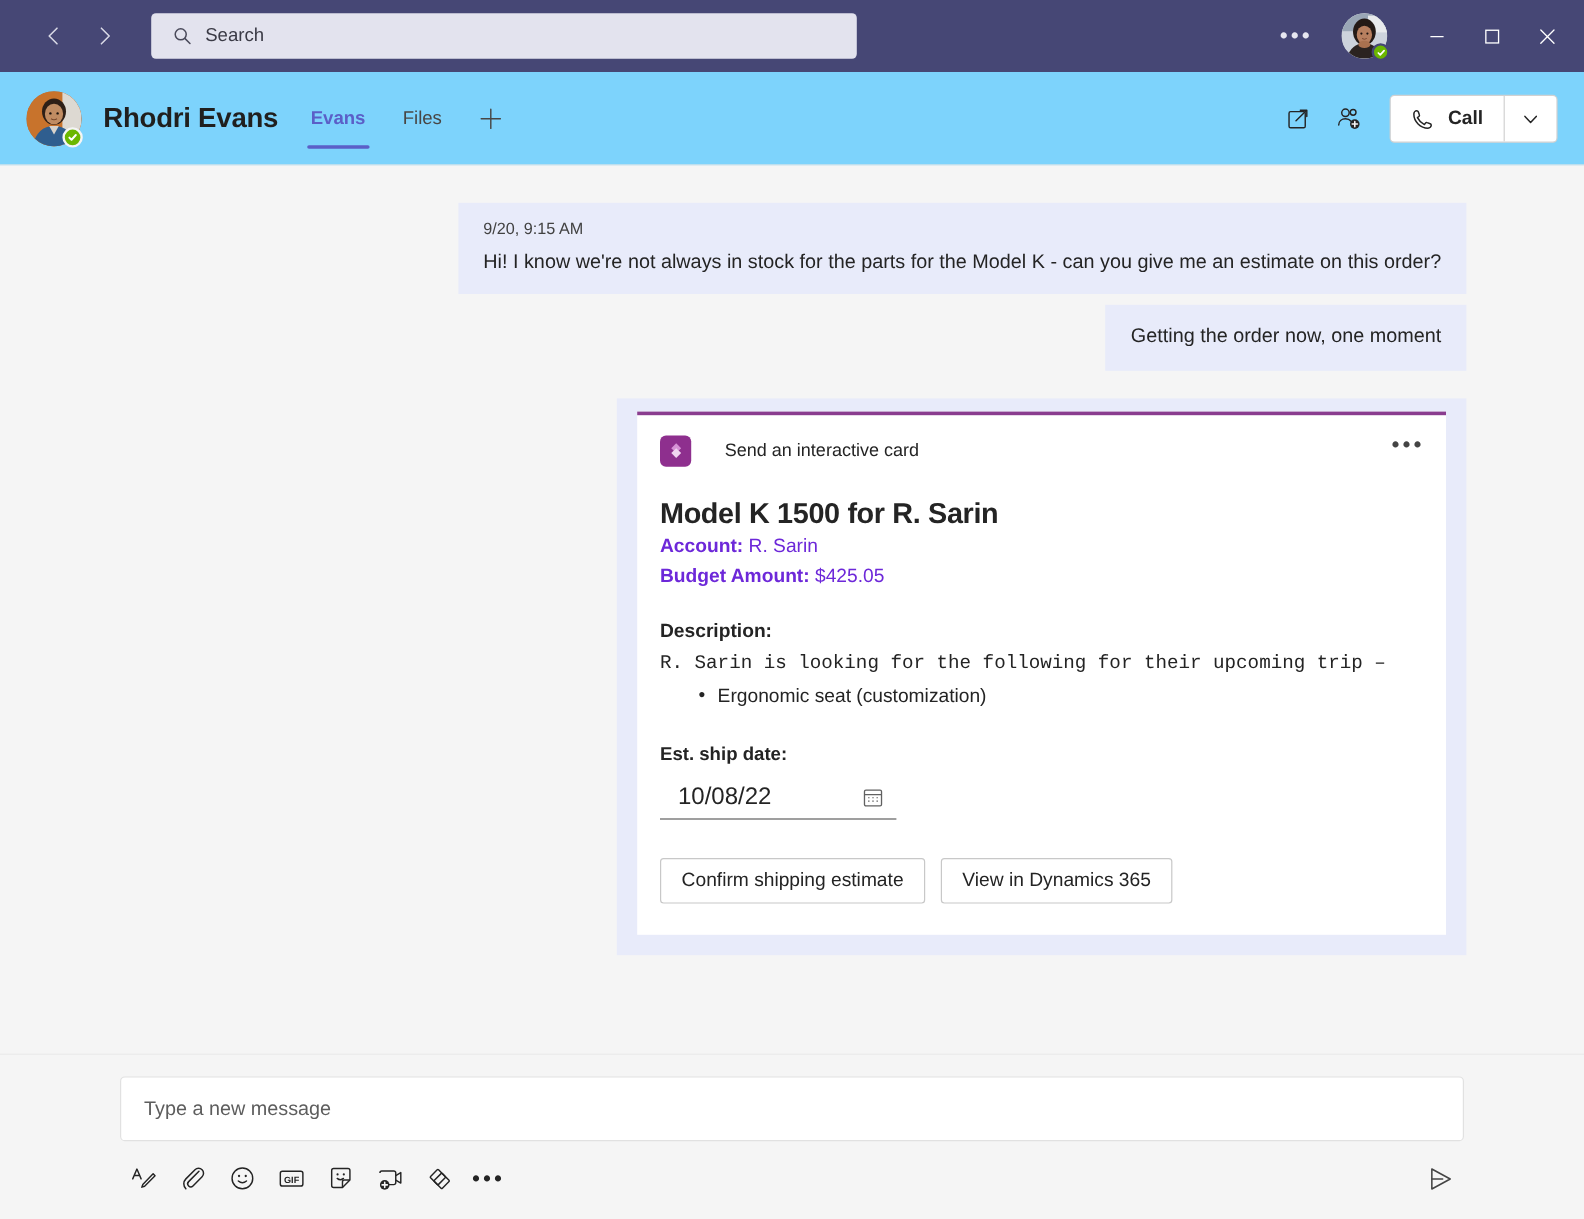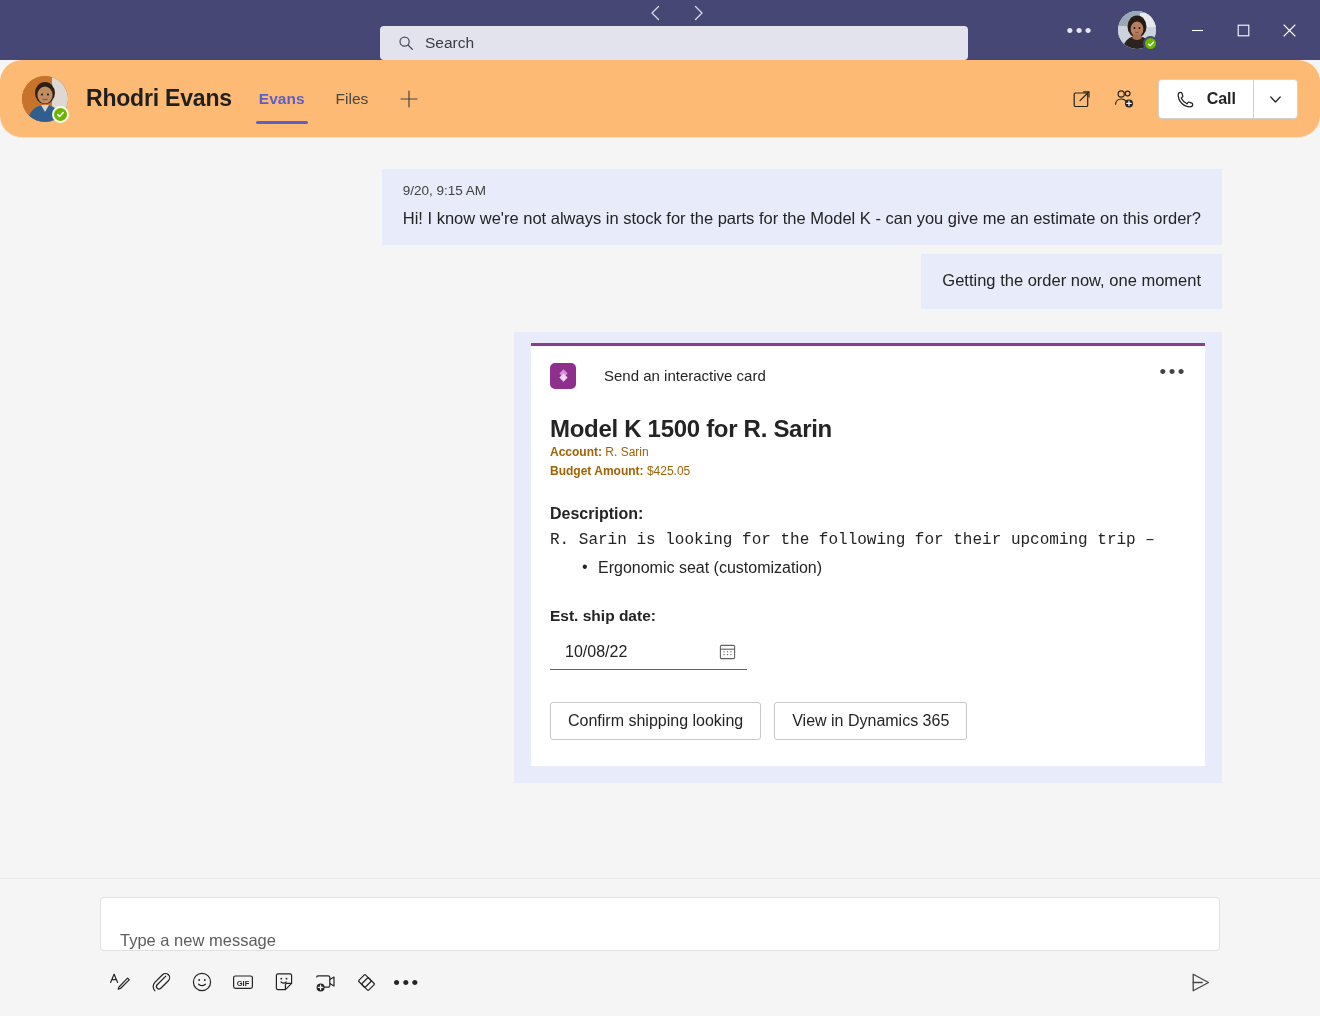--- a/index.html
+++ b/index.html
@@ -9,21 +9,20 @@
     background: #f5f5f5;
     overflow: hidden;
     -webkit-font-smoothing: antialiased;
   }
 
   
   .titlebar {
     height: 60px; background: #464775;
     display: flex; align-items: center;
     position: relative;
-    flex-direction: column;
   }
   .nav-arrows { display: flex; align-items: center; margin-left: 34px; gap: 20px; }
   .nav-arrow {
     width: 22px; height: 26px;
     display: flex; align-items: center; justify-content: center;
     cursor: pointer; color: #d9d9e6;
   }
   .nav-arrow svg { display: block; }
 
   .search-box {
@@ -60,25 +59,24 @@
   .presence svg { width: 8px; height: 8px; }
   .win-btn {
     width: 46px; height: 60px;
     display: flex; align-items: center; justify-content: center;
     cursor: pointer; color: #ffffff;
   }
   .win-btn:last-child { margin-right: 8px; }
 
   
   .chat-header {
-    height: 78px; background: #fdba74;
+    height: 78px; background: #7dd3fc;
     display: flex; align-items: center;
     border-bottom: 1px solid #e6e6e6;
     position: relative;
-    border-radius: 22px;
   }
   .ch-avatar { position: relative; width: 46px; height: 46px; margin-left: 22px; cursor: pointer; }
   .ch-avatar-photo {
     width: 46px; height: 46px; border-radius: 50%; overflow: hidden; position: relative;
     background: #b07040;
   }
   .ch-presence {
     position: absolute; right: -1px; bottom: -1px;
     width: 17px; height: 17px; border-radius: 50%;
     background: #6bb700; border: 2.5px solid #f5f5f5;
@@ -172,62 +170,62 @@
   .card-more {
     position: absolute; right: 18px; top: 16px;
     font-size: 19px; letter-spacing: 2.5px; color: #444;
     cursor: pointer; line-height: 1;
   }
   .card-body { padding: 0 19px 26px 19px; }
   .card-title {
     font-size: 24px; font-weight: bold; color: #242424;
     margin-top: 26px; letter-spacing: -0.3px;
   }
-  .kv { font-size: 12px; color: #a16207; line-height: 1.6; }
+  .kv { font-size: 16px; color: #6d28d9; line-height: 1.6; }
   .kv:first-of-type { margin-top: 22px; }
   .kv b { font-weight: bold; }
   .desc-head { font-size: 16px; font-weight: bold; color: #242424; margin-top: 24px; }
   .desc-line { font-size: 16px; color: #242424; margin-top: 6px; line-height: 1.4; font-family: Liberation Mono, monospace; }
   .blist { list-style: none; margin-top: 5px; }
   .blist li { font-size: 16px; color: #242424; line-height: 1.55; position: relative; padding-left: 22px; }
   .blist li::before {
     content: "\2022"; position: absolute; left: 6px; top: -1px; font-size: 16px;
   }
   .blist .sub { padding-left: 48px; }
   .blist .sub::before { left: 32px; }
 
   .field-label { font-size: 15.5px; font-weight: bold; color: #242424; margin-top: 26px; }
   .date-field {
     margin-top: 9px; width: 197px; height: 36px;
     border-bottom: 1px solid #616161;
     display: flex; align-items: center; justify-content: space-between;
     padding: 0 10px 0 15px; cursor: text;
   }
-  .date-value { font-size: 16px; color: #242424; }
+  .date-value { font-size: 20px; color: #242424; }
   .date-cal { color: #616161; display: flex; }
 
   .card-actions { display: flex; gap: 13px; margin-top: 32px; }
   .card-btn {
     height: 38px; padding: 0 17px;
     border: 1px solid #c8c8c8; border-radius: 3px;
     background: #ffffff; font-size: 16px; color: #242424;
     font-family: "Liberation Sans", sans-serif;
     display: flex; align-items: center; cursor: pointer;
   }
 
   
   .compose-wrap {
     position: absolute; left: 0; right: 0; bottom: 0;
     background: #f5f5f5; border-top: 1px solid #eaeaea;
     padding: 18px 100px 0 100px; height: 138px;
   }
   .compose-box {
     height: 54px; background: #ffffff;
     border: 1px solid #e1e1e1; border-radius: 4px;
-    display: flex; align-items: flex-end; padding: 0 19px;
+    display: flex; align-items: center; padding: 0 19px;
     cursor: text;
   }
   .compose-placeholder { font-size: 16.5px; color: #5d5d5d; }
   .compose-tools {
     display: flex; align-items: center; height: 62px;
     position: relative;
   }
   .tool {
     width: 40px; height: 40px; border-radius: 4px;
     display: flex; align-items: center; justify-content: center;
@@ -431,21 +429,21 @@
             <span class="date-cal">
               <svg width="19" height="19" viewBox="0 0 19 19" fill="none" stroke="currentColor" stroke-width="1.1">
                 <rect x="2.4" y="3.4" width="14.2" height="13.2" rx="1.2"></rect>
                 <path d="M2.4 7.2 H16.6"></path>
                 <path d="M5.4 9.8 H6.6 M8.9 9.8 H10.1 M12.4 9.8 H13.6 M5.4 12.6 H6.6 M8.9 12.6 H10.1 M12.4 12.6 H13.6" stroke-width="1"></path>
               </svg>
             </span>
           </div>
 
           <div class="card-actions">
-            <button class="card-btn">Confirm shipping looking</button>
+            <button class="card-btn">Confirm shipping estimate</button>
             <button class="card-btn">View in Dynamics 365</button>
           </div>
         </div>
 
       </div>
     </div>
   </div>
 </div>
 
 <div class="compose-wrap">

